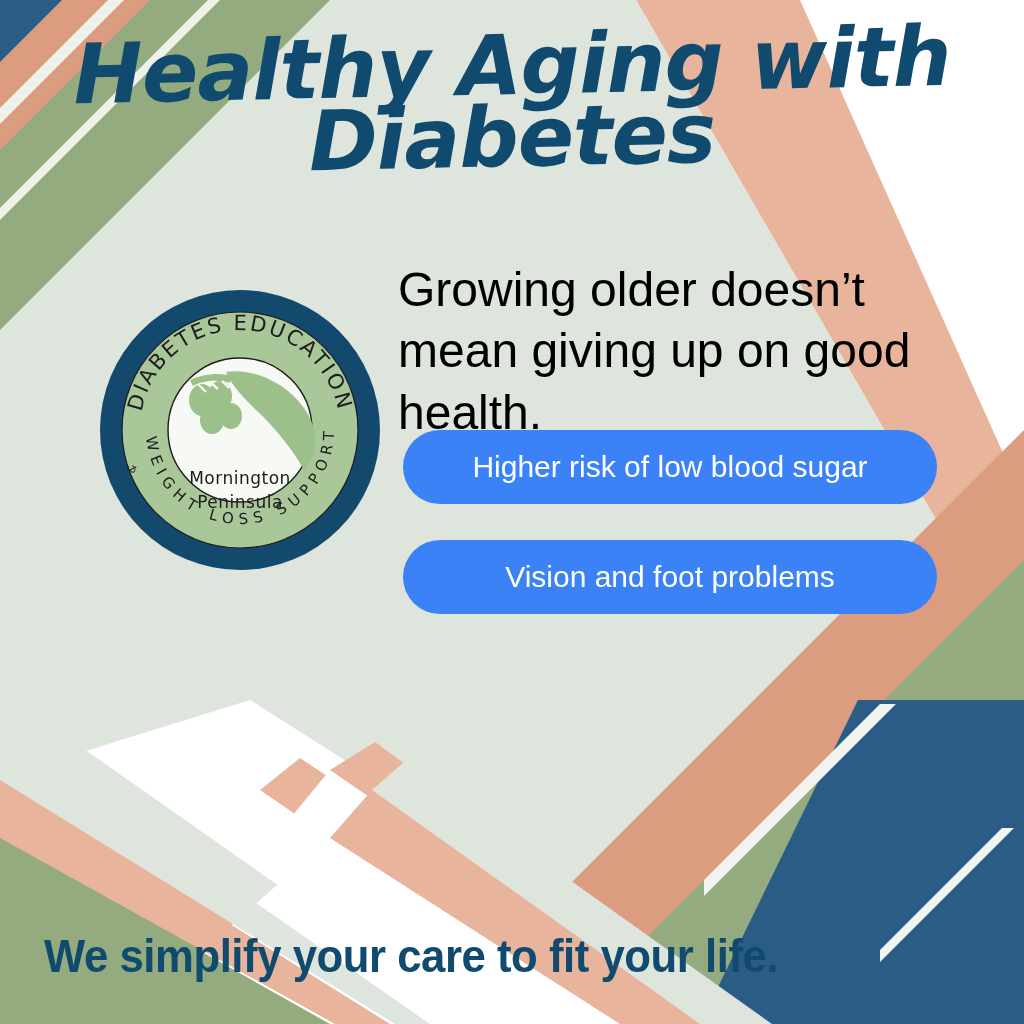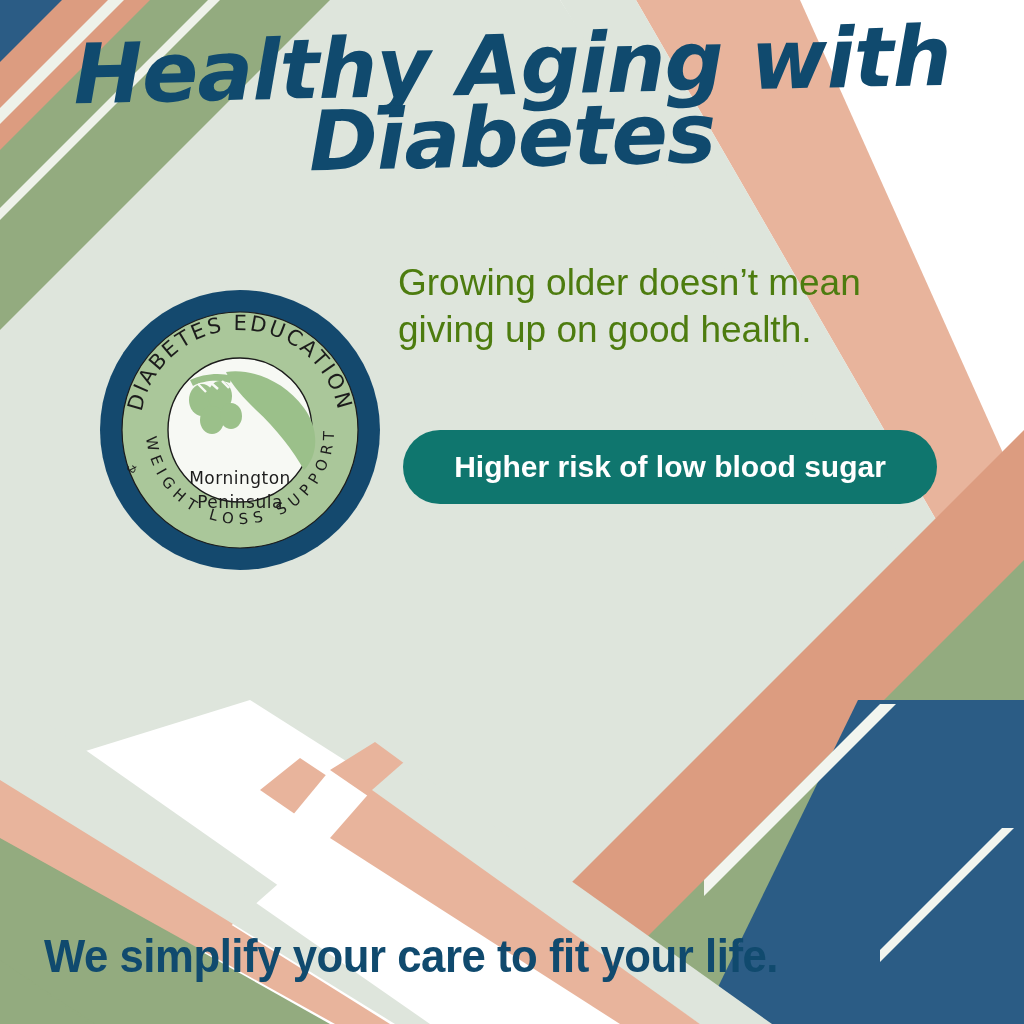--- a/index.html
+++ b/index.html
@@ -35,43 +35,43 @@
     letter-spacing:-1px;
     line-height:0.92;
   }
   .title-line-1{font-size:83px;transform:rotate(-1.2deg);}
   .title-line-2{font-size:83px;transform:rotate(-1.2deg);margin-top:-4px;}
 
   
   .subtitle{
     position:absolute;
     left:398px;top:259px;width:530px;
-    color:#4d7c0f;
-    font-size:37px;
+    color:#000000;
+    font-size:48px;
     line-height:1.28;
     font-family:"Liberation Sans", sans-serif;
     font-weight:400;
     z-index:6;
   }
 
   
   .pill-stack{
     position:absolute;
     left:403px;top:430px;width:534px;
     z-index:6;
   }
   .pill{
-    background:#0f766e;
+    background:#3b82f6;
     color:#ffffff;
     border-radius:60px;
     text-align:center;
     font-size:30px;
     line-height:1.22;
     font-family:"Liberation Sans", sans-serif;
-    font-weight:700;
+    font-weight:400;
     padding:16px 26px;
     box-sizing:border-box;
     margin-bottom:36px;
     display:flex;
     align-items:center;
     justify-content:center;
   }
   .pill.h1{min-height:74px;}
   .pill.h2{min-height:112px;}
 
@@ -199,17 +199,18 @@
 
   <div class="title-wrap">
     <span class="title-line title-line-1">Healthy Aging with</span>
     <span class="title-line title-line-2">Diabetes</span>
   </div>
 
   <div class="subtitle">Growing older doesn’t mean giving up on good health.</div>
 
   <div class="pill-stack">
     <div class="pill h1">Higher risk of low blood sugar</div>
+    <div class="pill h1">Vision and foot problems</div>
   </div>
 
   <div class="tagline">We simplify your care to fit your life.</div>
 
 </div>
 
 </body></html>

